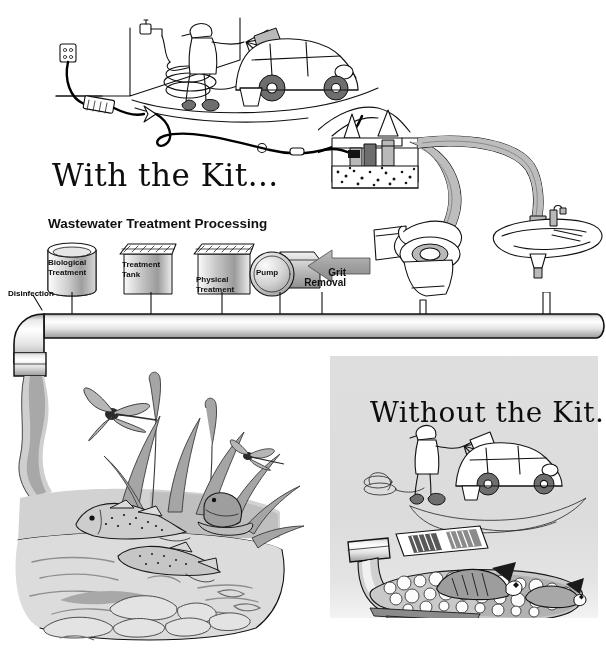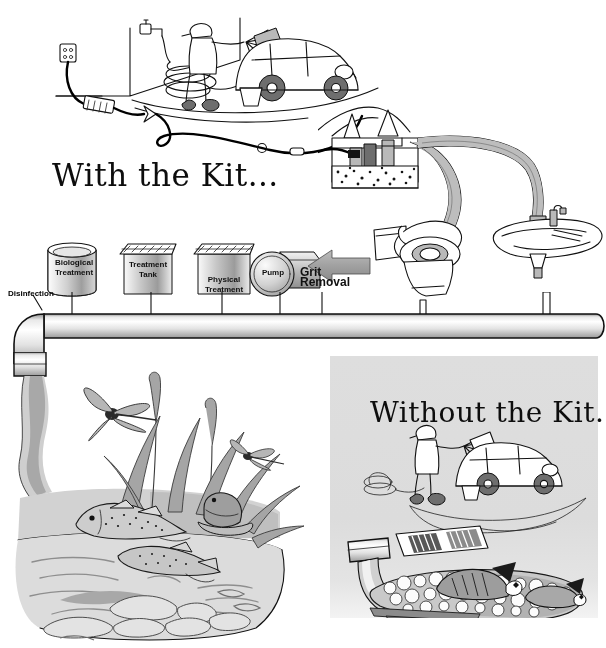--- a/index.html
+++ b/index.html
@@ -22,26 +22,26 @@
 
   .heading{
     font-family:"Liberation Sans",sans-serif;
     font-weight:bold;font-size:13.5px;color:#111;white-space:nowrap;
   }
   #proc-heading{left:48px;top:216px;}
 
   .tank-label{
     font-family:"Liberation Sans",sans-serif;
     font-weight:bold;font-size:8px;line-height:9.5px;
-    text-align:center;color:#111;
+    color:#111;
   }
   .small-label{
     font-family:"Liberation Sans",sans-serif;
-    font-weight:bold;font-size:12px;line-height:9.5px;
-    text-align:left;color:#111;white-space:pre-line;
+    font-weight:bold;font-size:10px;line-height:9.5px;
+    text-align:right;color:#111;white-space:pre-line;
   }
   #disinfection-label{left:8px;top:289px;font-size:8px;font-weight:bold;white-space:nowrap;}
 
   
   #panel-without{
     left:330px;top:356px;width:268px;height:262px;
     background:linear-gradient(180deg,#dedede 0%,#dcdcdc 62%,#e4e4e4 86%,#f3f3f3 100%);
   }
 
   svg{display:block;}
@@ -550,15 +550,16 @@
       <g>
         <path style="fill:#8b8b8b;stroke:#1a1a1a;stroke-width:.9" d="M40 252 L150 258 L146 266 L44 260 Z"></path>
         <path style="fill:#757575;stroke:#1a1a1a;stroke-width:.9" d="M56 260 L160 266 L156 272 L60 266 Z"></path>
         <ellipse style="fill:#9a9a9a;stroke:#1a1a1a;stroke-width:.9" cx="126" cy="276" rx="12" ry="5"></ellipse>
         <ellipse style="fill:#9a9a9a;stroke:#1a1a1a;stroke-width:.9" cx="158" cy="272" rx="15" ry="6"></ellipse>
       </g>
     </g>
   </svg>
 
   <div class="abs title-script" id="title-with">With the Kit...</div>
+  <div class="abs heading" id="proc-heading">Wastewater Treatment Processing</div>
   <div class="abs title-script" id="title-without">Without the Kit...</div>
 
 </div>
 
 </body></html>

